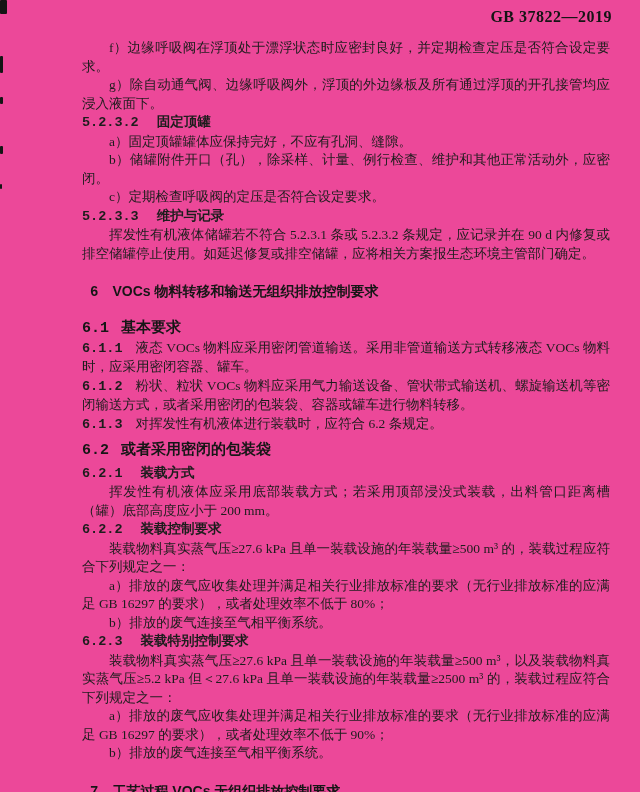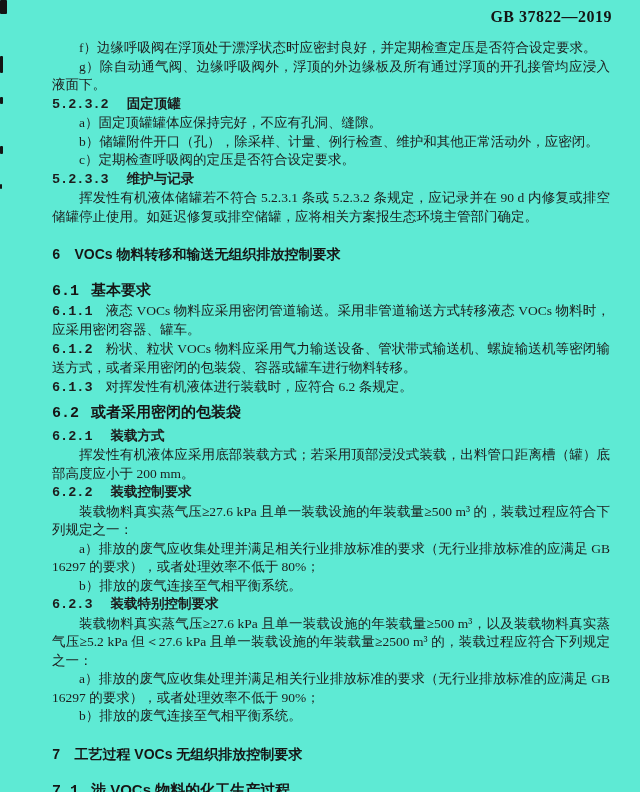--- a/index.html
+++ b/index.html
@@ -1,40 +1,40 @@
 <!DOCTYPE html>
 <html><head>
 <meta charset="utf-8">
 <style>
   html,body{margin:0;padding:0;background:#e8e8e8;}
   .page{
     position:relative;width:640px;height:792px;overflow:hidden;
-    background:#5eead4;color:#1d1d1d;
+    background:#ec4899;color:#1d1d1d;
     font-family:"Liberation Serif",serif;
   }
   .doc-header{
     position:absolute;top:8px;right:28px;
     font-family:"Liberation Serif",serif;
     font-weight:bold;font-size:16px;letter-spacing:.5px;color:#141414;
   }
   .content{
     position:absolute;left:0;top:0;width:640px;height:792px;
-    box-sizing:border-box;padding:39px 30px 0 52px;
+    box-sizing:border-box;padding:39px 30px 0 82px;
     font-size:13.5px;line-height:18.5px;
   }
   p{margin:0;}
   .para{text-indent:2em;text-align:justify;}
   .clause-para{text-align:justify;}
   .num{font-family:Liberation Mono, monospace;font-weight:bold;white-space:nowrap;}
   .clause-para .num{margin-right:13px;}
   .clause-head{font-weight:bold;}
   .clause-head .num{margin-right:18px;}
   .section{
     margin-top:19px;font-family:"Liberation Sans",sans-serif;
-    font-weight:bold;font-size:14px;line-height:19px;color:#161616;
+    font-weight:bold;font-size:14px;line-height:19px;color:#161616;margin-left:8px;
   }
   .section .num{margin-right:14px;}
   .subsection{
     margin-top:6px;font-family:"Liberation Sans",sans-serif;
     font-weight:bold;font-size:15px;color:#161616;
   }
   .subsection .num{margin-right:12px;}
   .section + .subsection{margin-top:16px;}
   .subsection + .clause-head{margin-top:3px;}
   .subsection + .clause-para{margin-top:0;}

